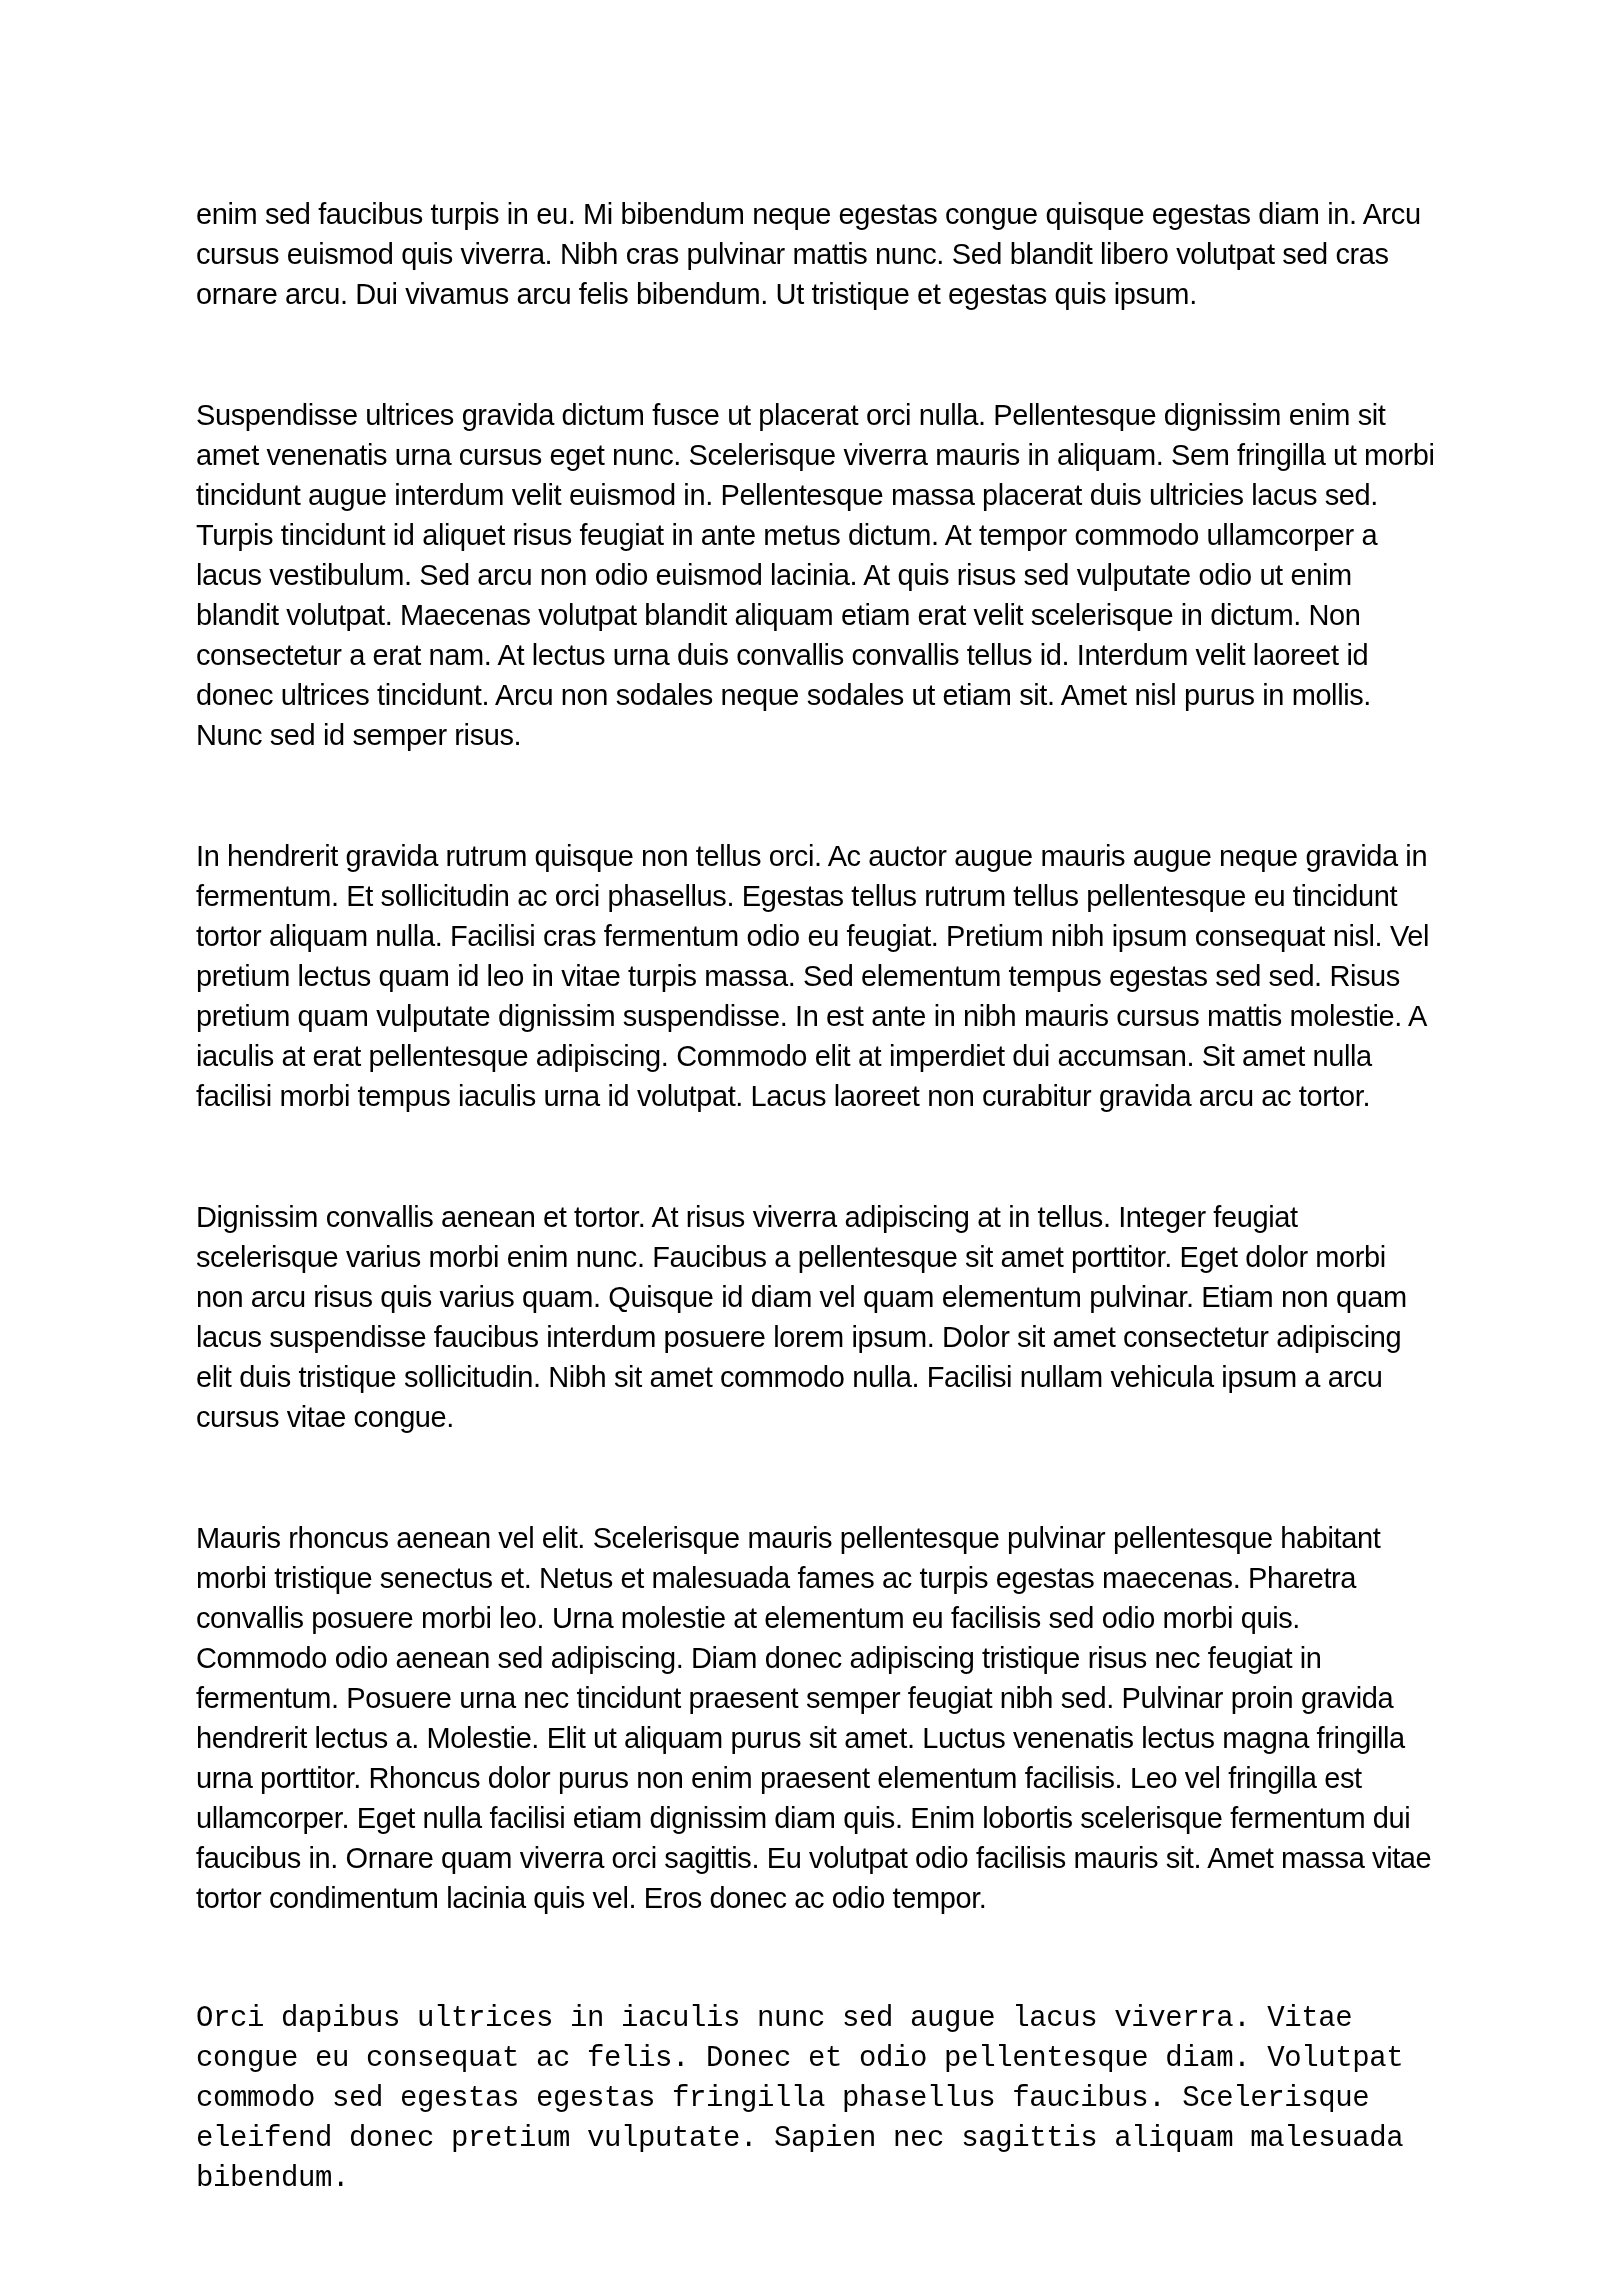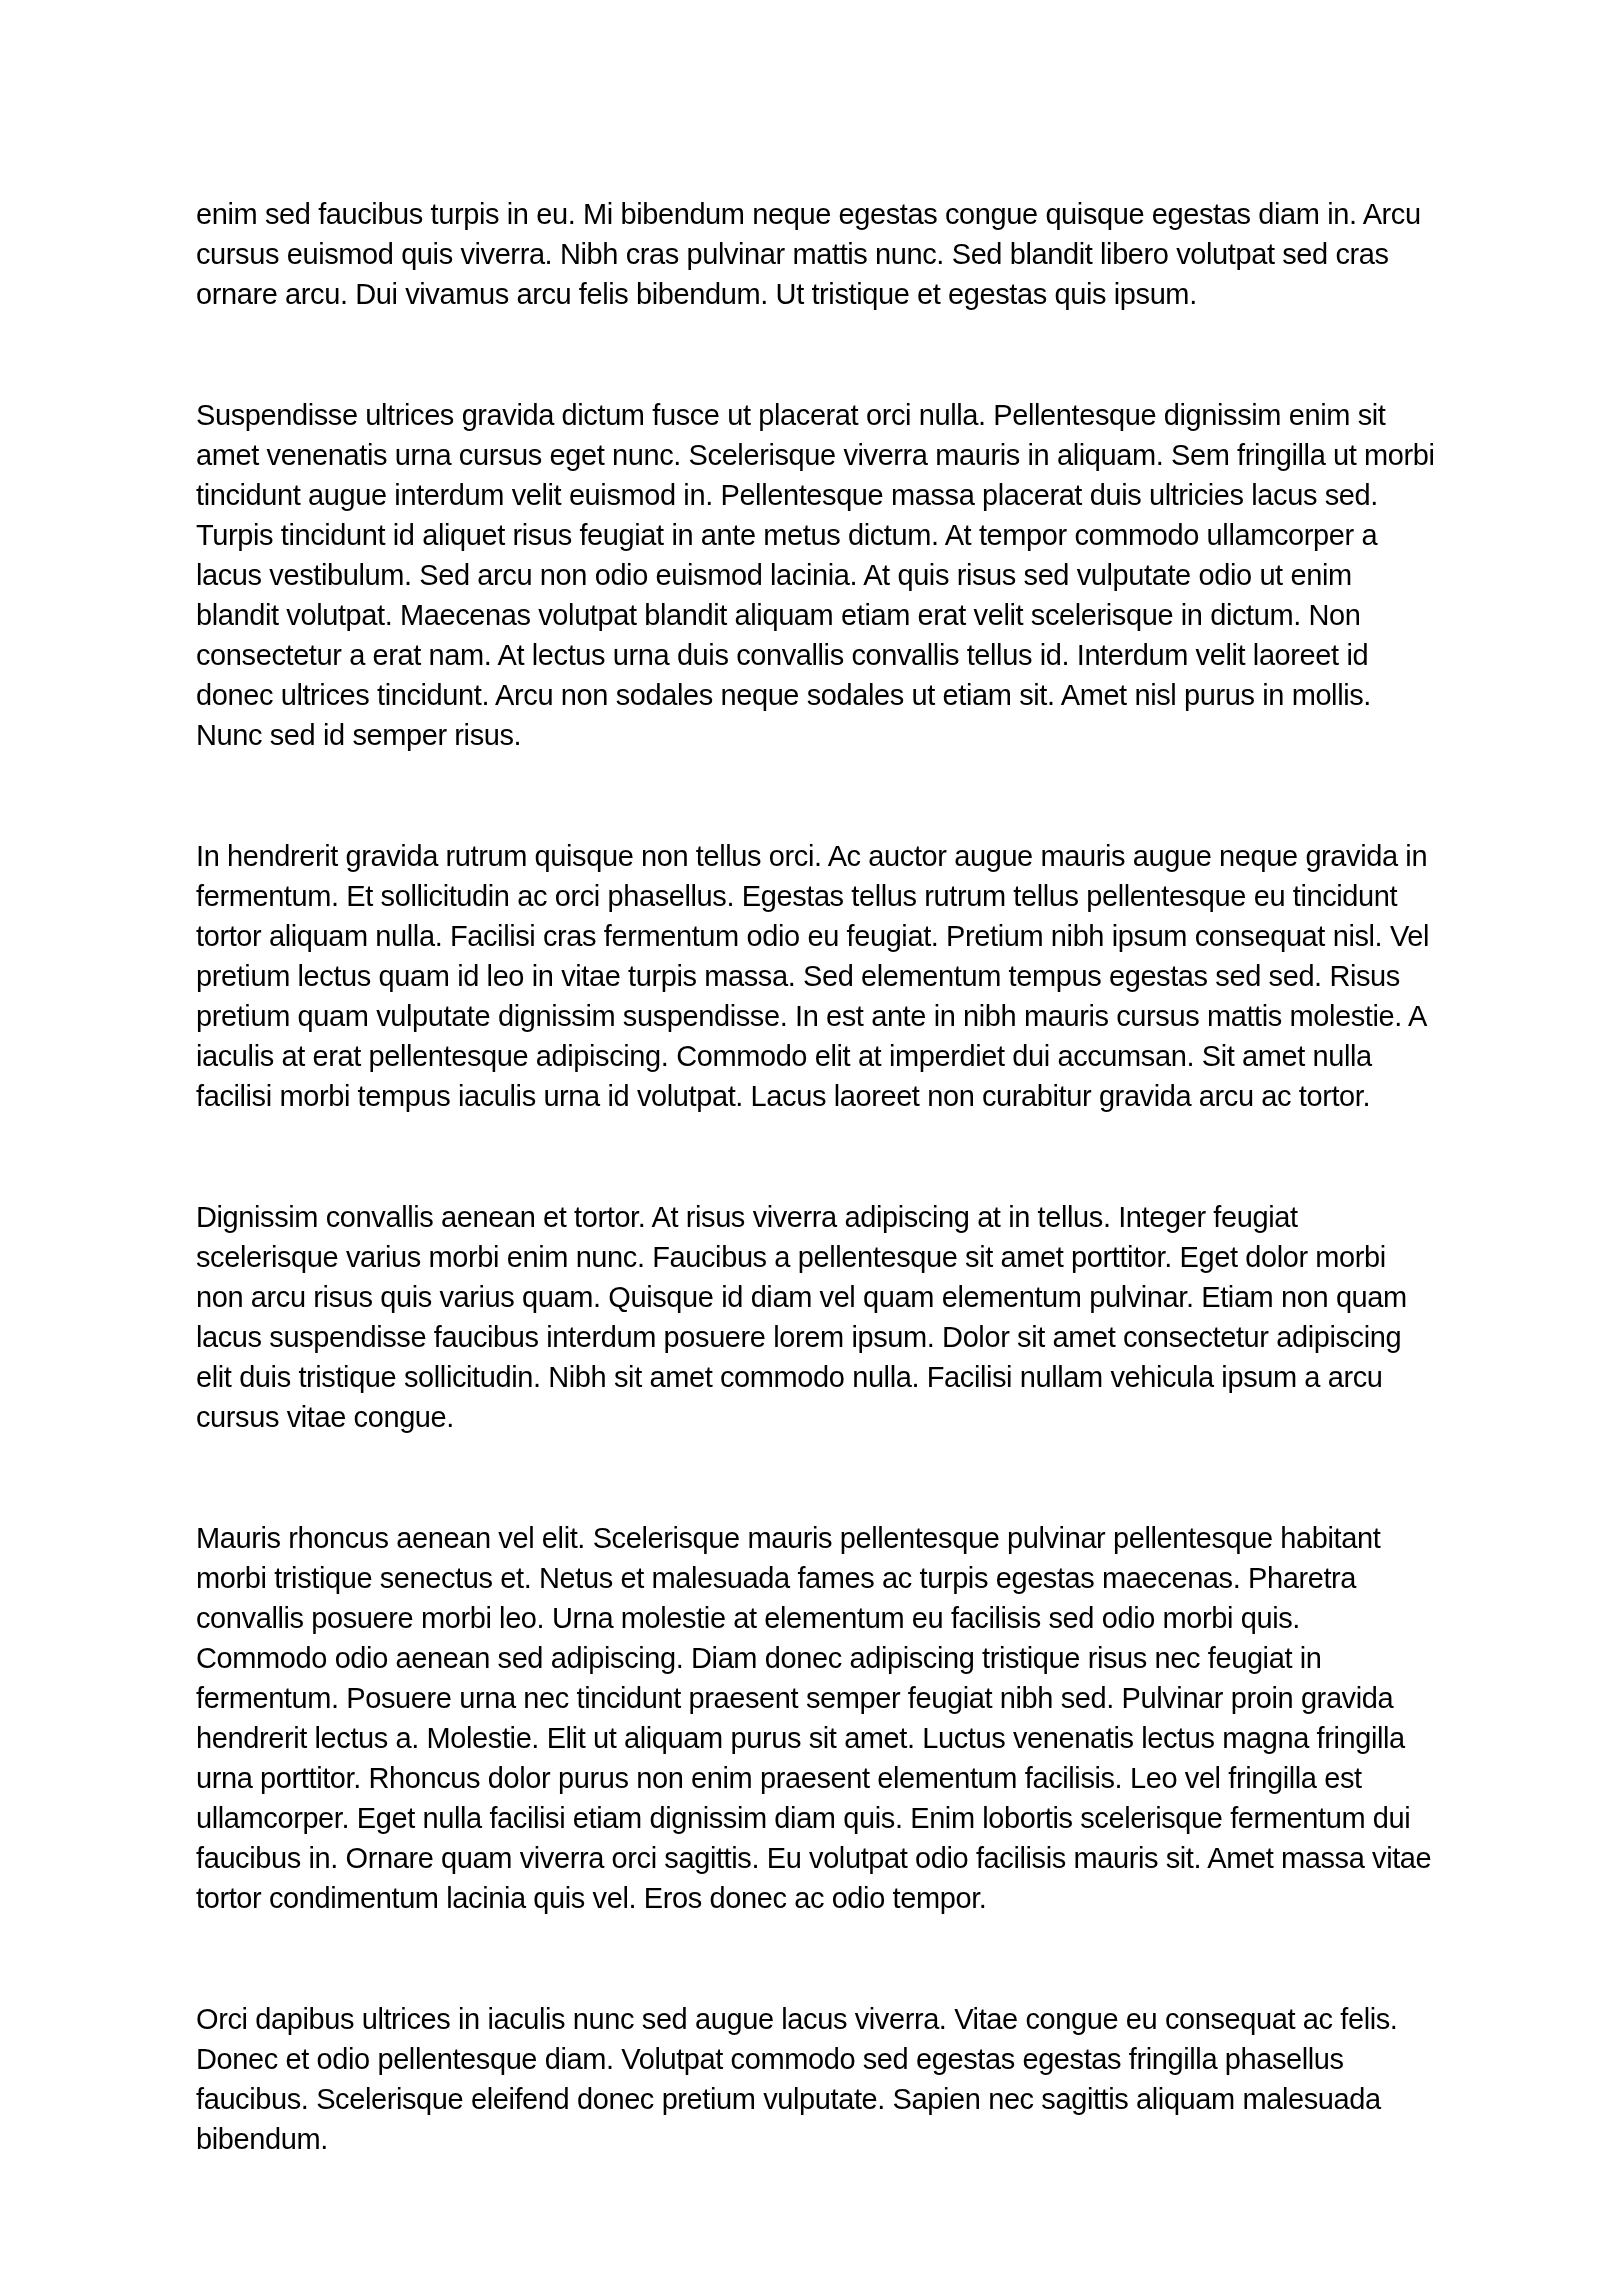--- a/index.html
+++ b/index.html
@@ -25,20 +25,21 @@
     letter-spacing: -0.4px;
     line-height: 40px;
     text-align: left;
   }
   .text-block p {
     margin: 0 0 81px 0;
     padding: 0;
   }
   .text-block p:last-child {
     margin-bottom: 0;
+    font-family: Liberation Mono, monospace;
   }
 </style>
 </head>
 <body>
 
 <div class="page">
   <div class="text-block">
     <p>enim sed faucibus turpis in eu. Mi bibendum neque egestas congue quisque egestas diam in. Arcu cursus euismod quis viverra. Nibh cras pulvinar mattis nunc. Sed blandit libero volutpat sed cras ornare arcu. Dui vivamus arcu felis bibendum. Ut tristique et egestas quis ipsum.</p>
     <p>Suspendisse ultrices gravida dictum fusce ut placerat orci nulla. Pellentesque dignissim enim sit amet venenatis urna cursus eget nunc. Scelerisque viverra mauris in aliquam. Sem fringilla ut morbi tincidunt augue interdum velit euismod in. Pellentesque massa placerat duis ultricies lacus sed. Turpis tincidunt id aliquet risus feugiat in ante metus dictum. At tempor commodo ullamcorper a lacus vestibulum. Sed arcu non odio euismod lacinia. At quis risus sed vulputate odio ut enim blandit volutpat. Maecenas volutpat blandit aliquam etiam erat velit scelerisque in dictum. Non consectetur a erat nam. At lectus urna duis convallis convallis tellus id. Interdum velit laoreet id donec ultrices tincidunt. Arcu non sodales neque sodales ut etiam sit. Amet nisl purus in mollis. Nunc sed id semper risus.</p>
     <p>In hendrerit gravida rutrum quisque non tellus orci. Ac auctor augue mauris augue neque gravida in fermentum. Et sollicitudin ac orci phasellus. Egestas tellus rutrum tellus pellentesque eu tincidunt tortor aliquam nulla. Facilisi cras fermentum odio eu feugiat. Pretium nibh ipsum consequat nisl. Vel pretium lectus quam id leo in vitae turpis massa. Sed elementum tempus egestas sed sed. Risus pretium quam vulputate dignissim suspendisse. In est ante in nibh mauris cursus mattis molestie. A iaculis at erat pellentesque adipiscing. Commodo elit at imperdiet dui accumsan. Sit amet nulla facilisi morbi tempus iaculis urna id volutpat. Lacus laoreet non curabitur gravida arcu ac tortor.</p>

